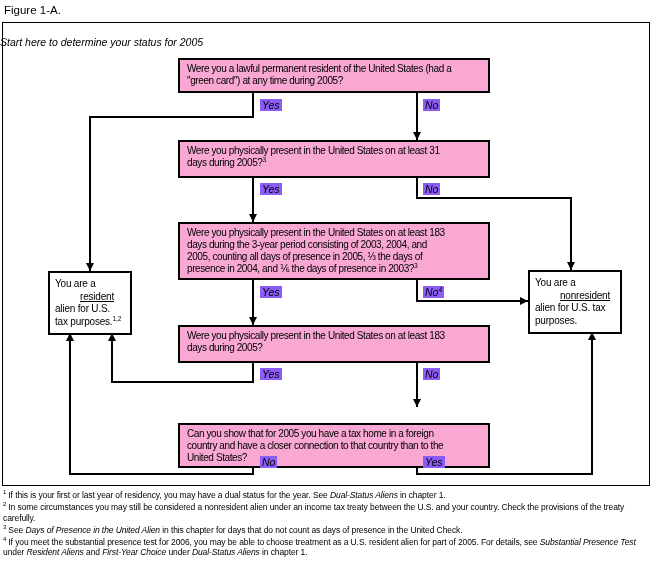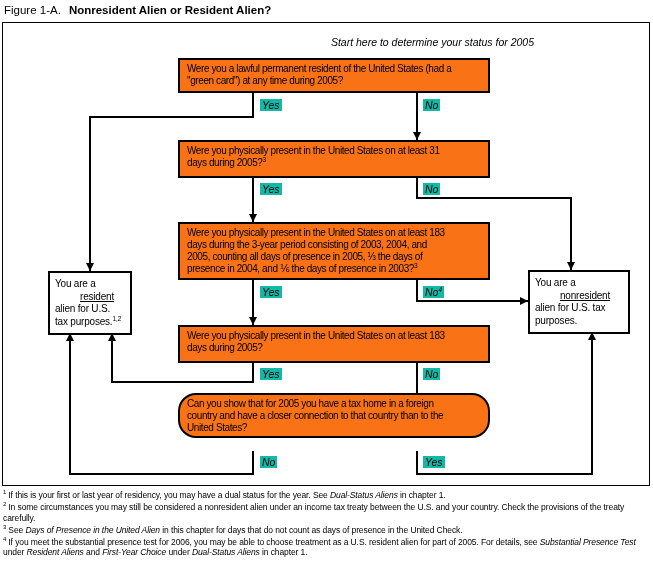--- a/index.html
+++ b/index.html
@@ -4,56 +4,55 @@
 <style>
   * { margin:0; padding:0; box-sizing:border-box; }
   html,body { background:#fff; }
   body {
     width:653px; height:566px;
     font-family:"Liberation Sans","DejaVu Sans",sans-serif;
     color:#000;
   }
   .figure { position:relative; width:653px; height:566px; background:#fff; overflow:hidden; }
 
-  .title-row { position:absolute; left:4px; top:4px; font-size:11.5px; display:flex; gap:8px; z-index:3; }
+  .title-row { position:absolute; left:4px; top:4px; font-size:11.5px; display:flex; gap:15px; z-index:3; }
   .fig-label { font-weight:normal; }
   .fig-title { font-weight:bold; }
 
   .frame { position:absolute; left:2px; top:22px; width:648px; height:464px; border:1.5px solid #000; z-index:0; background:transparent; }
 
   .svg-layer { position:absolute; left:0; top:0; width:653px; height:566px; z-index:1; }
 
-  .start-text { position:absolute; left:0; top:36px; width:534px; text-align:right;
+  .start-text { position:absolute; left:0; top:36px; width:534px; text-align:left;
     font-style:italic; font-size:10.5px; z-index:2; }
 
-  .qbox { position:absolute; left:178px; width:312px; border:2px solid #000; background:#f97316;
+  .qbox { position:absolute; left:178px; width:312px; border:2px solid #000; background:#f9a8d4;
     padding:3px 7px 2px 7px; font-size:10px; letter-spacing:-0.4px; line-height:1.2; z-index:2; }
   .qtext { white-space:pre-line; }
 
   .rbox { position:absolute; border:2px solid #000; background:#fff;
     padding:5px 5px; font-size:10px; letter-spacing:-0.2px; line-height:1.25; z-index:2; }
   .u { text-decoration:underline;padding-left:25px; }
 
   sup { font-size:6.5px; vertical-align:super; line-height:0; letter-spacing:0; }
 
-  .lbl { position:absolute; font-style:italic; font-size:10.5px; z-index:2; letter-spacing:0; background:#14b8a6; padding:0 2px; }
+  .lbl { position:absolute; font-style:italic; font-size:10.5px; z-index:2; letter-spacing:0; background:#8b5cf6; padding:0 2px; }
 
   .footnotes { position:absolute; left:3px; top:490px; width:648px;
     font-size:8.5px; line-height:1.28; letter-spacing:-0.1px; z-index:2; }
   .fn { margin-bottom:1px; }
   .fn sup { font-size:6px; margin-right:2px; }
 </style>
 </head>
 <body>
 
 <div class="figure">
 
   <div class="title-row">
     <span class="fig-label">Figure 1-A.</span>
-    <span class="fig-title">Nonresident Alien or Resident Alien?</span>
   </div>
 
   <div class="frame"></div>
 
   <svg class="svg-layer" width="653" height="566" viewBox="0 0 653 566" xmlns="http://www.w3.org/2000/svg">
     <defs>
       <marker id="ah" markerUnits="userSpaceOnUse" markerWidth="10" markerHeight="10" refX="8" refY="4" orient="auto">
         <path d="M0,0 L8,4 L0,8 Z" fill="#000"></path>
       </marker>
     </defs>
@@ -88,31 +87,31 @@
 days during the 3-year period consisting of 2003, 2004, and
 2005, counting all days of presence in 2005, ⅓ the days of
 presence in 2004, and ⅙ the days of presence in 2003?</span><sup>3</sup>
   </div>
 
   <div class="qbox" style="top:325px; min-height:38px;">
     <span class="qtext">Were you physically present in the United States on at least 183
 days during 2005?</span><sup></sup>
   </div>
 
-  <div class="qbox" style="top:393px; min-height:44px;border-radius:18px;">
+  <div class="qbox" style="top:423px; min-height:44px;">
     <span class="qtext">Can you show that for 2005 you have a tax home in a foreign
 country and have a closer connection to that country than to the
 United States?</span><sup></sup>
   </div>
 
   <div class="rbox" style="left:48px; top:271px; width:84px; min-height:62px;">
     <span>You are a </span><span class="u">resident</span><span> alien for U.S. tax purposes.</span><sup>1,2</sup>
   </div>
 
-  <div class="rbox" style="left:528px; top:270px; width:102px; min-height:62px;">
+  <div class="rbox" style="left:528px; top:270px; width:94px; min-height:62px;">
     <span>You are a </span><span class="u">nonresident</span><span> alien for U.S. tax purposes.</span><sup></sup>
   </div>
 
   <span class="lbl" style="left:260px; top:99px;">Yes</span>
   <span class="lbl" style="left:423px; top:99px;">No</span>
   <span class="lbl" style="left:260px; top:183px;">Yes</span>
   <span class="lbl" style="left:423px; top:183px;">No</span>
   <span class="lbl" style="left:260px; top:286px;">Yes</span>
   <span class="lbl" style="left:423px; top:286px;"><span>No</span><sup>4</sup></span>
   <span class="lbl" style="left:260px; top:368px;">Yes</span>

